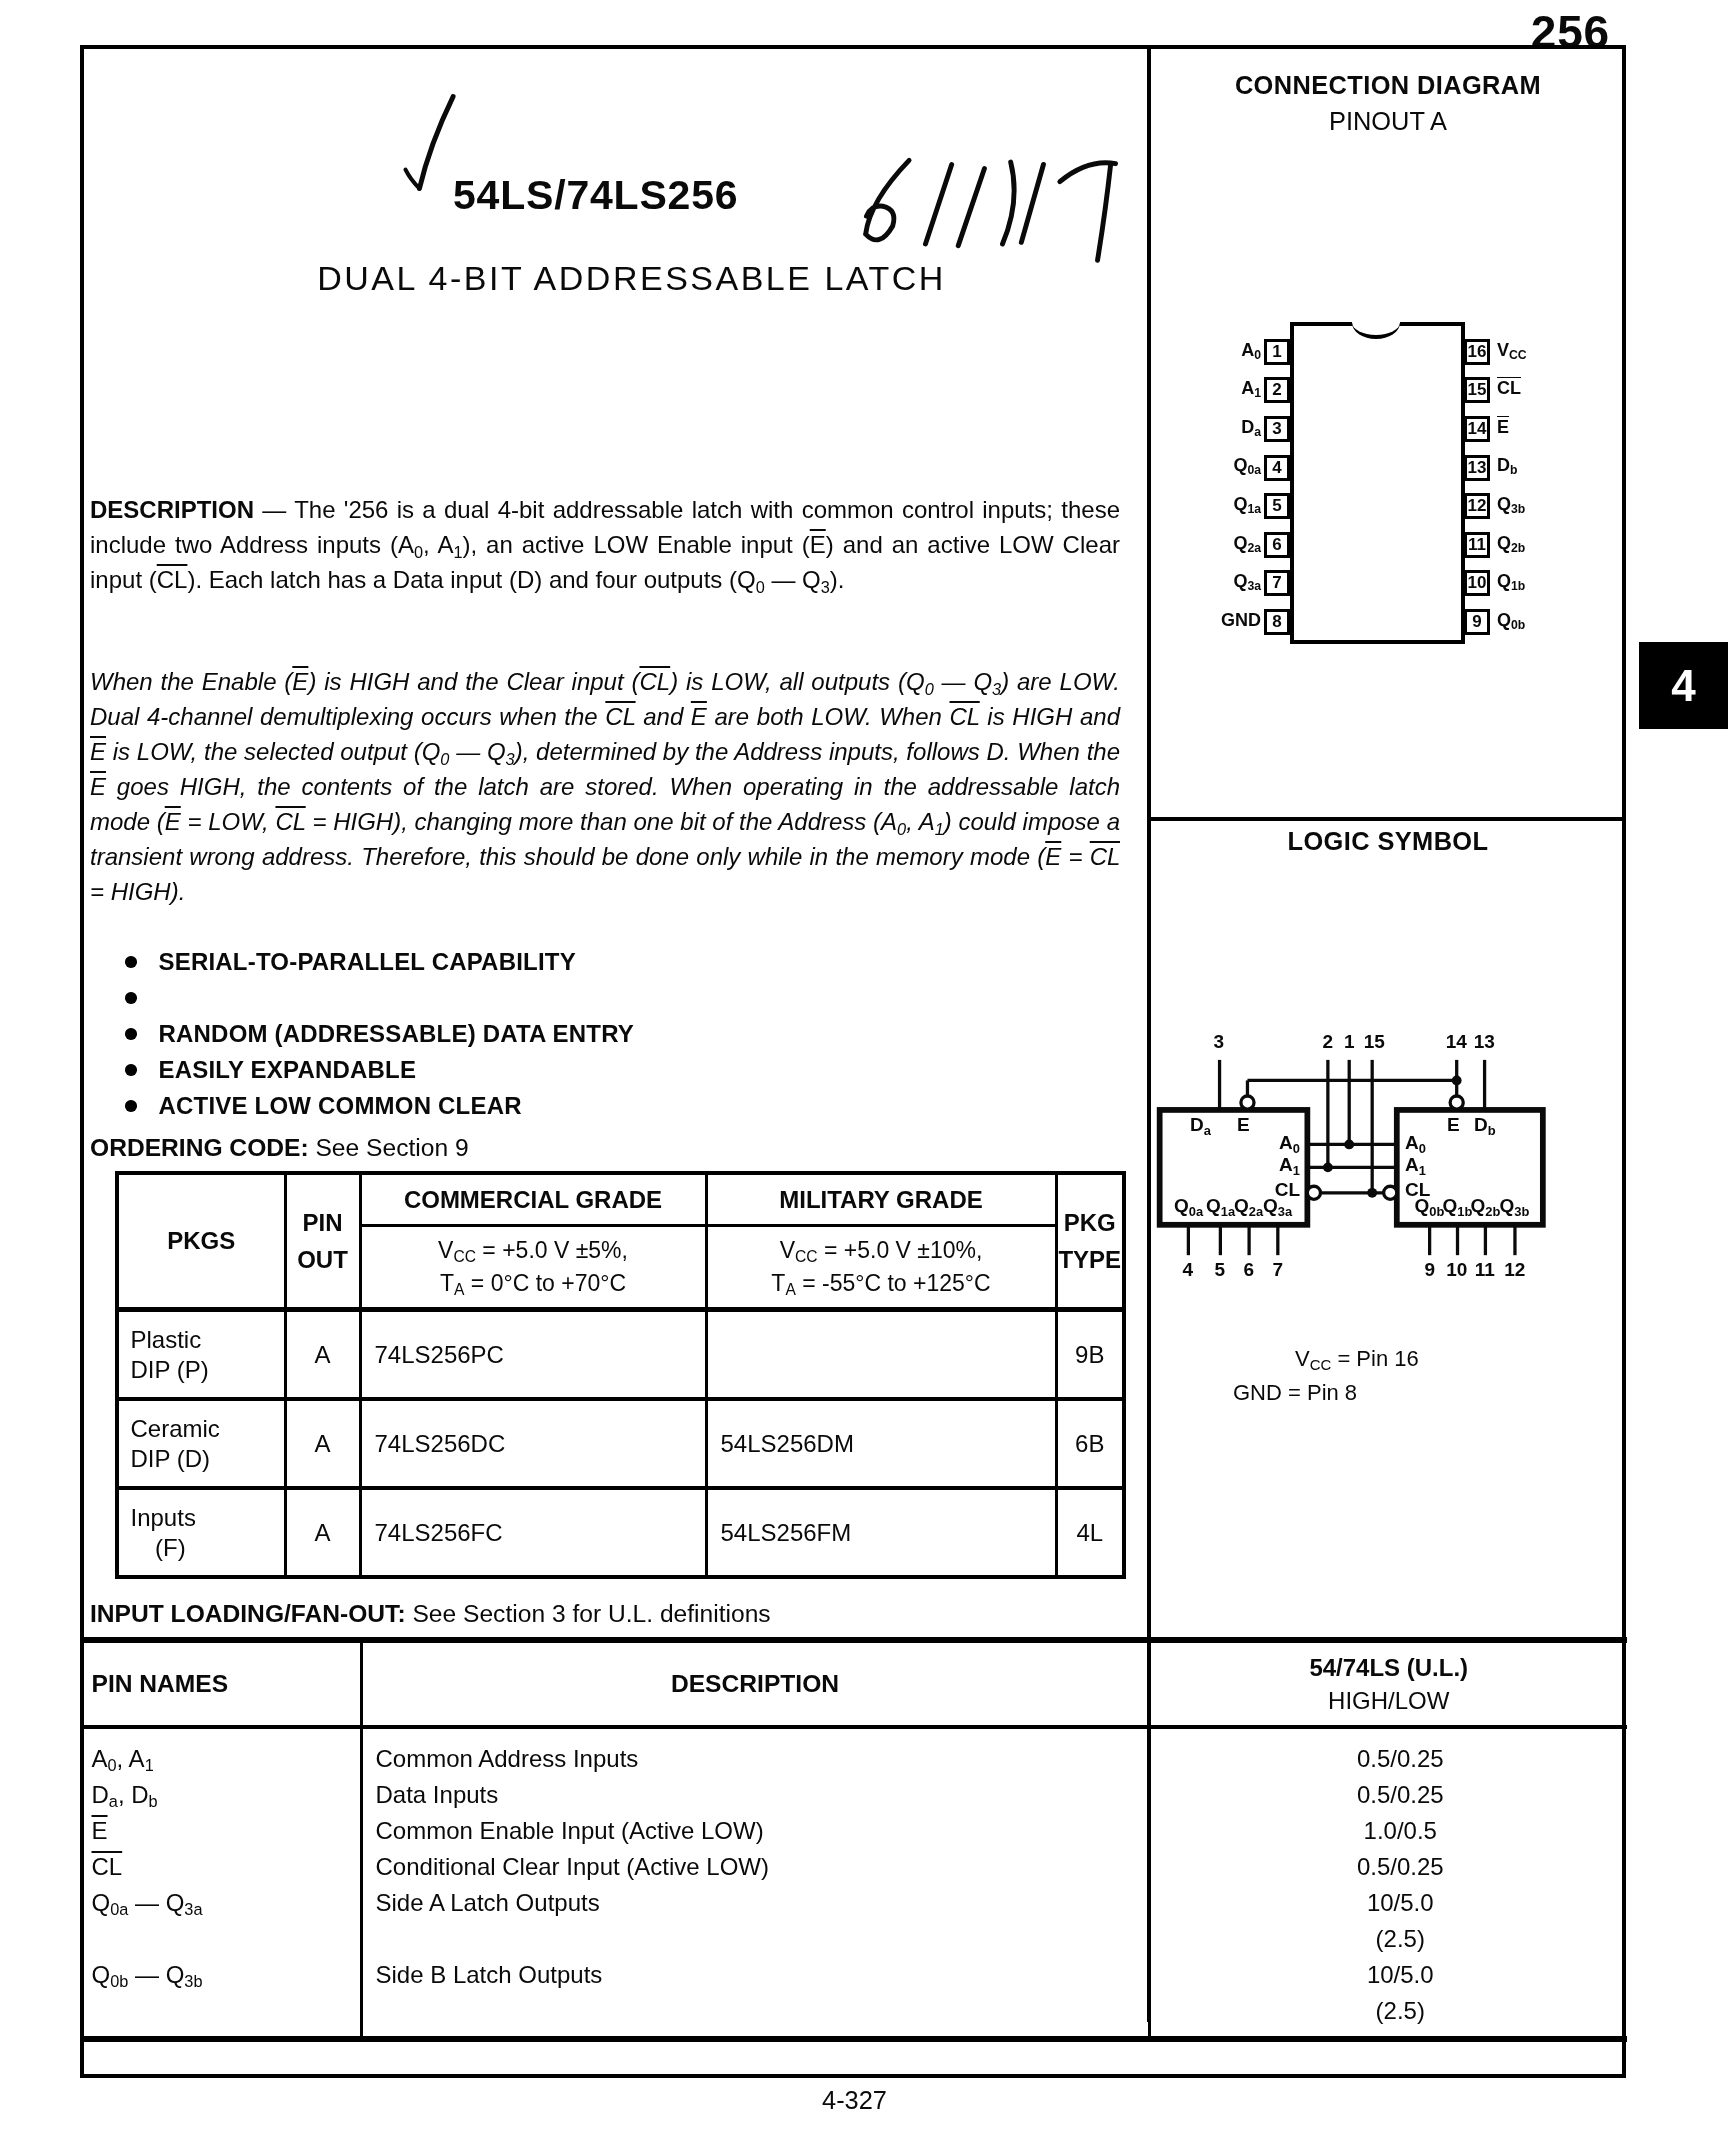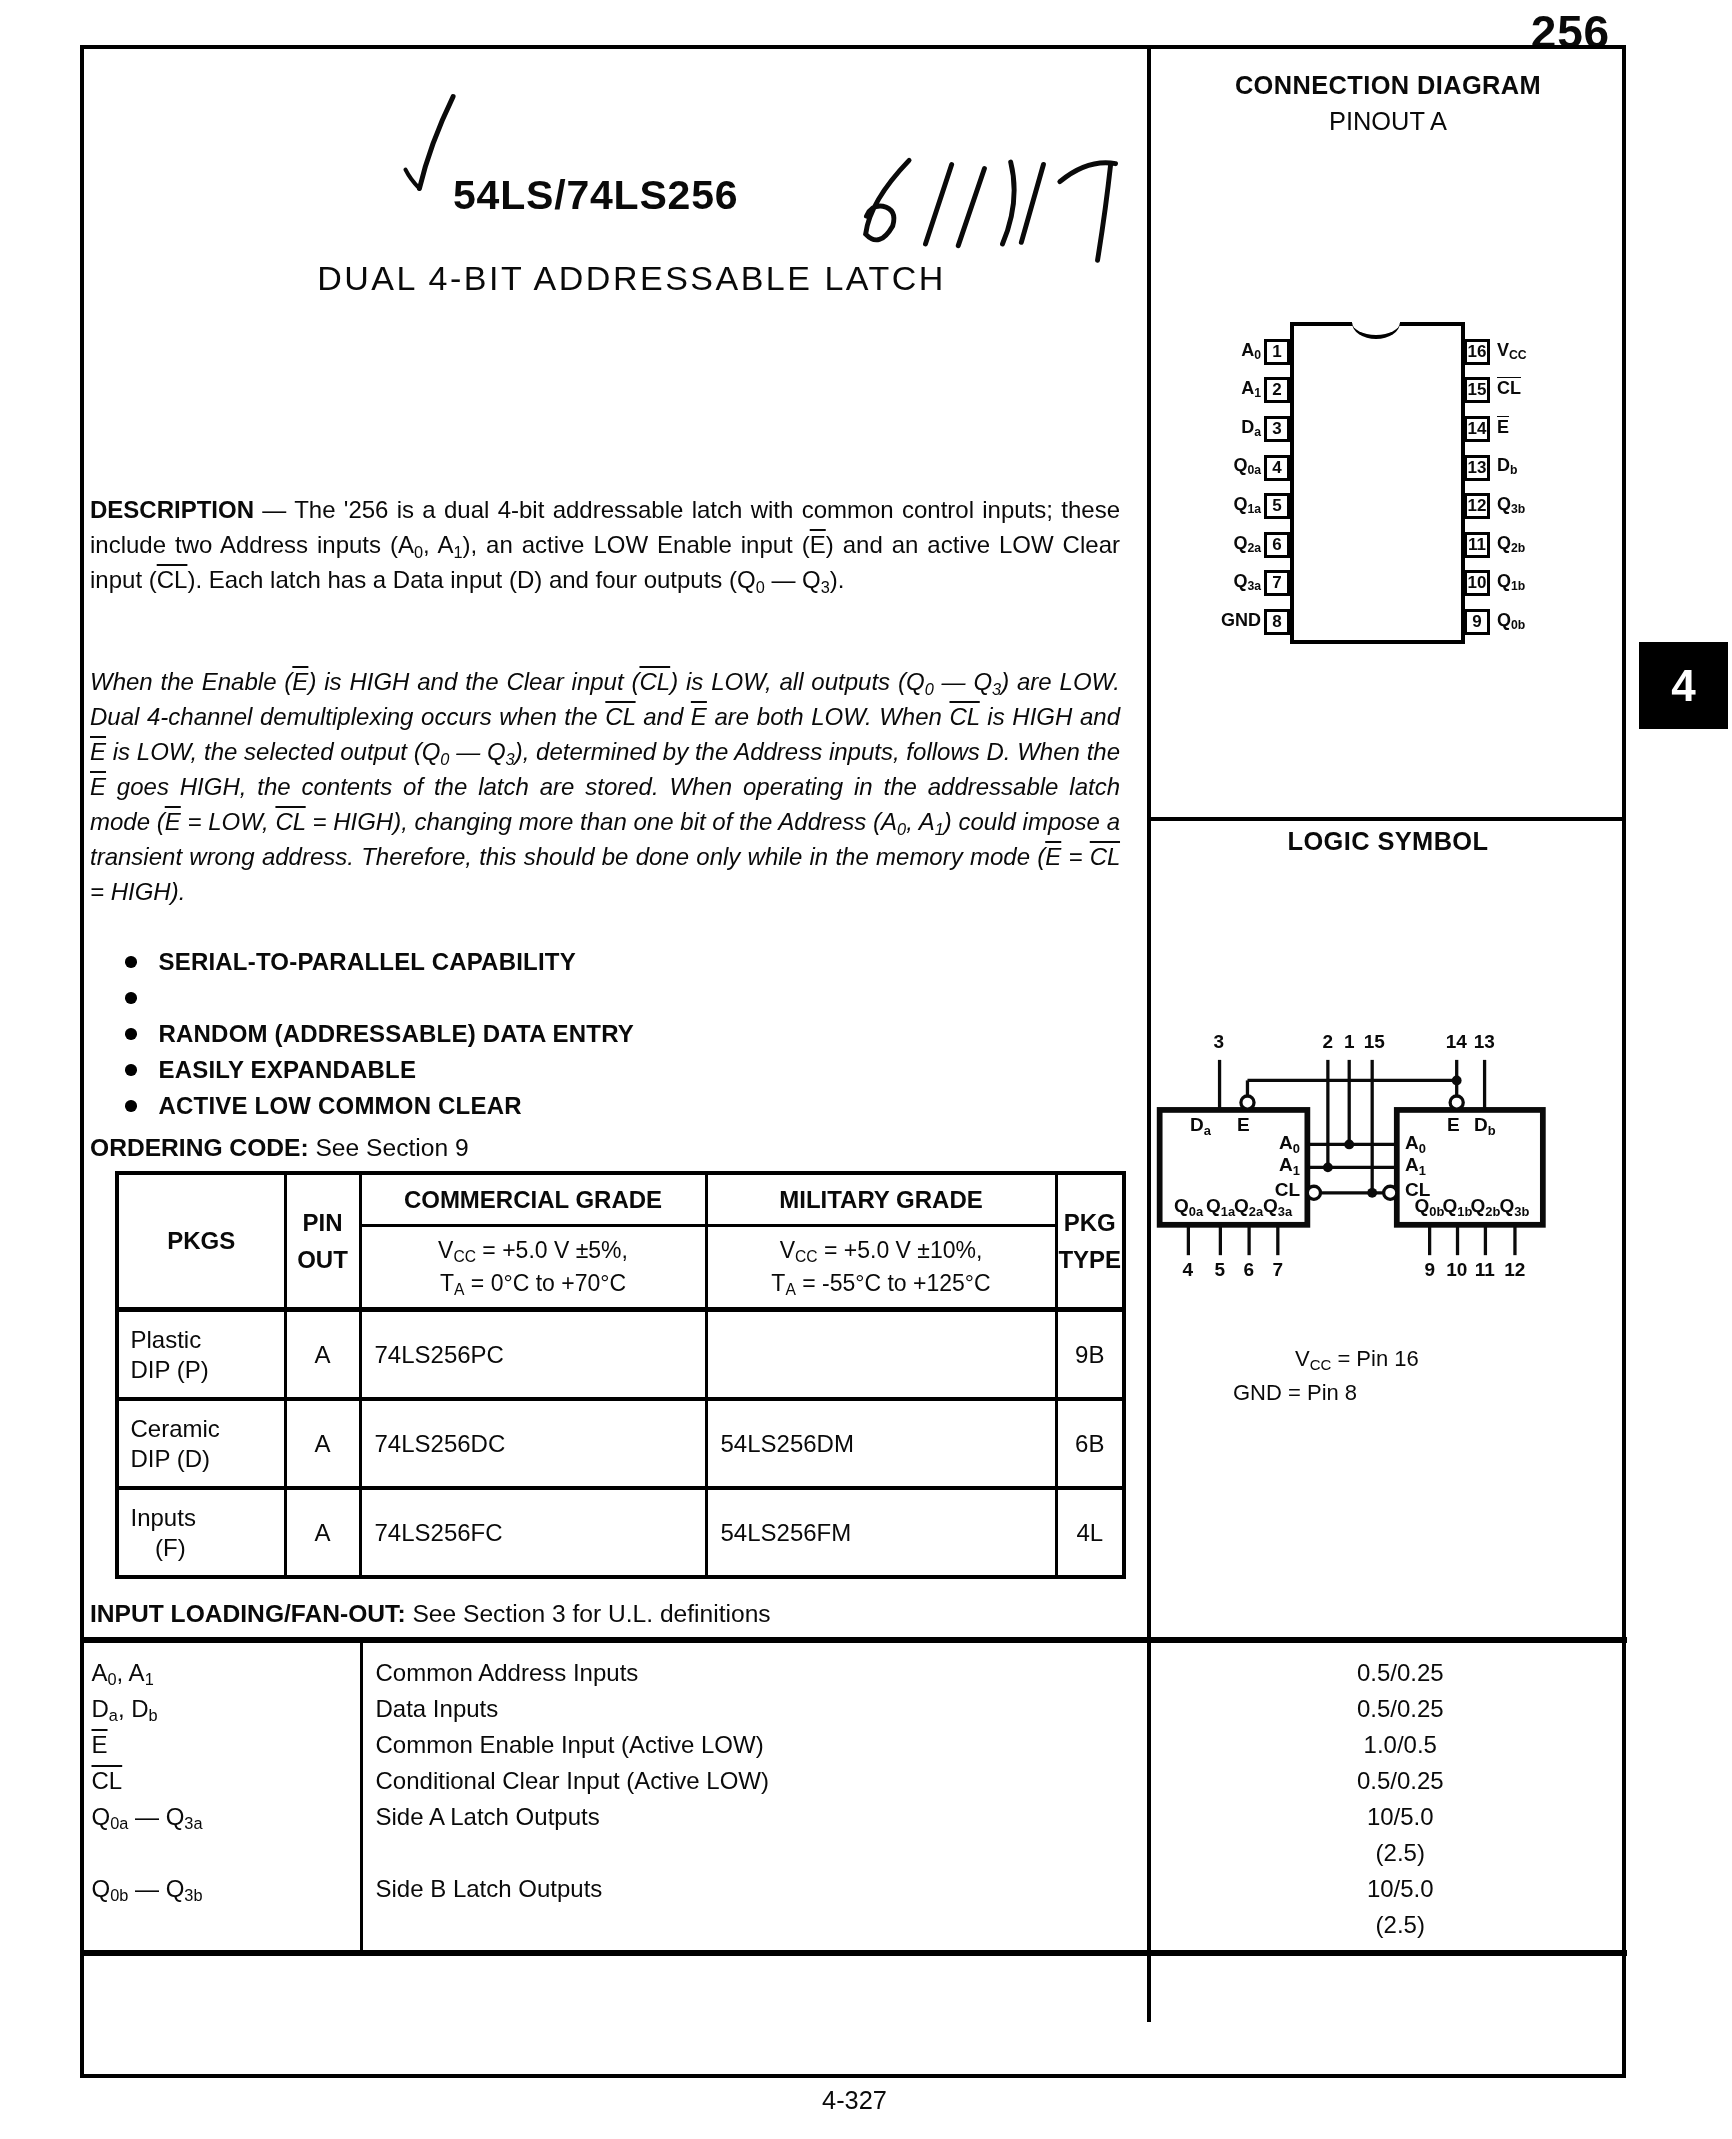--- a/index.html
+++ b/index.html
@@ -215,20 +215,28 @@
 
   <div class="abs sect-head" style="left:90px;top:1600px;"><span class="b">INPUT LOADING/FAN-OUT:</span><span> See Section 3 for U.L. definitions</span></div>
 
   <table class="abs t2">
     <colgroup>
         <col style="width:281px">
         <col style="width:788px">
         <col style="width:478px">
       </colgroup>
     <tbody>
+        <tr class="hrow">
+      <td class="h1">PIN NAMES</td>
+      <td class="h2 mid">DESCRIPTION</td>
+      <td class="h3">
+        <div class="b">54/74LS (U.L.)</div>
+        <div>HIGH/LOW</div>
+      </td>
+    </tr>
     <tr class="brow">
       <td class="c1">
         <div class="ln">A<sub>0</sub>, A<sub>1</sub></div>
         <div class="ln">D<sub>a</sub>, D<sub>b</sub></div>
         <div class="ln"><span class="ov">E</span></div>
         <div class="ln"><span class="ov">CL</span></div>
         <div class="ln">Q<sub>0a</sub> — Q<sub>3a</sub></div>
         <div class="ln"></div>
         <div class="ln">Q<sub>0b</sub> — Q<sub>3b</sub></div>
         <div class="ln"></div>

